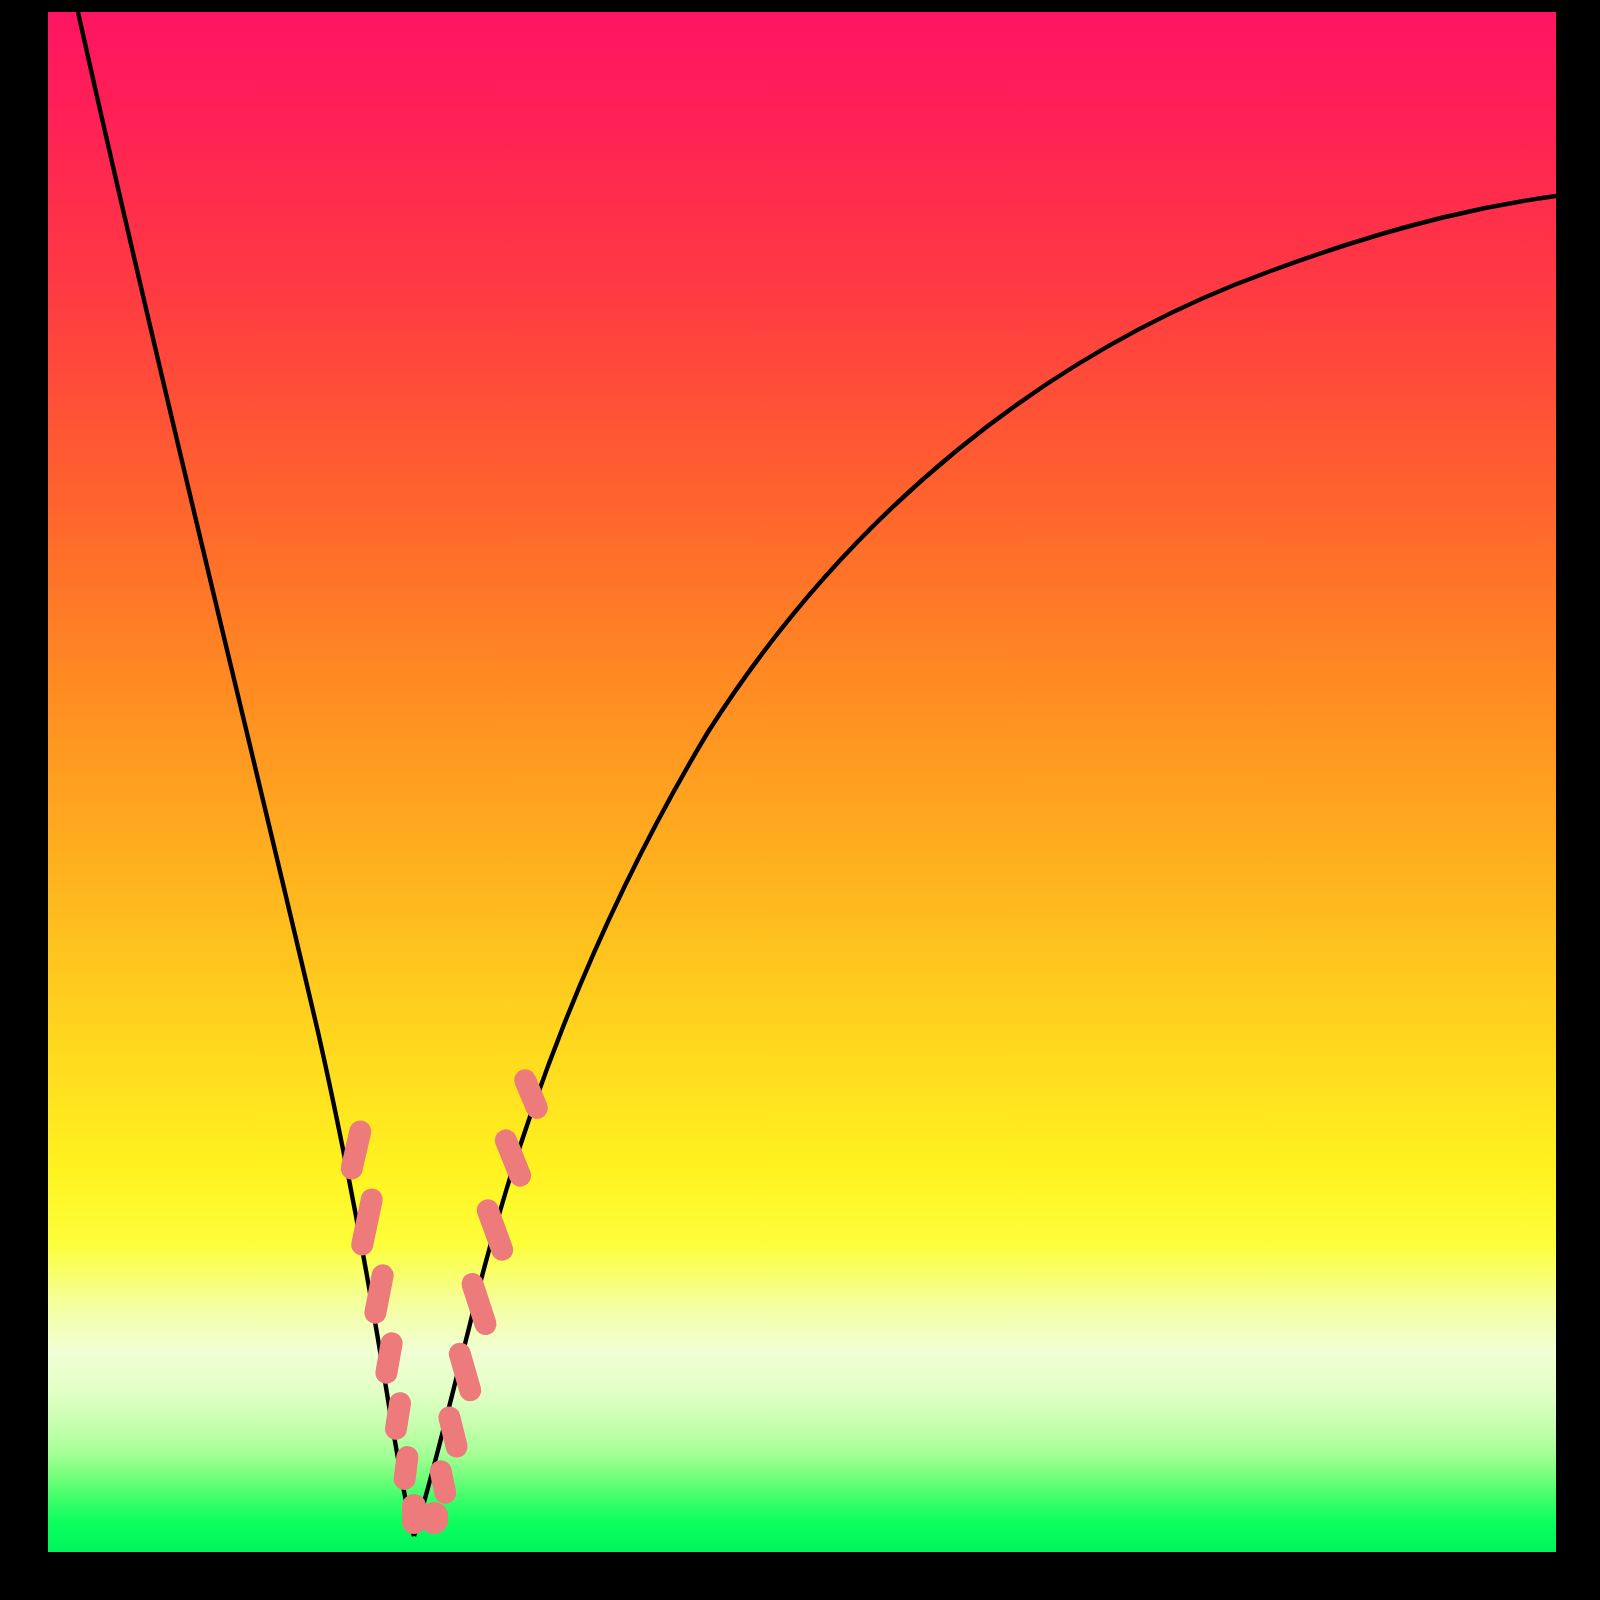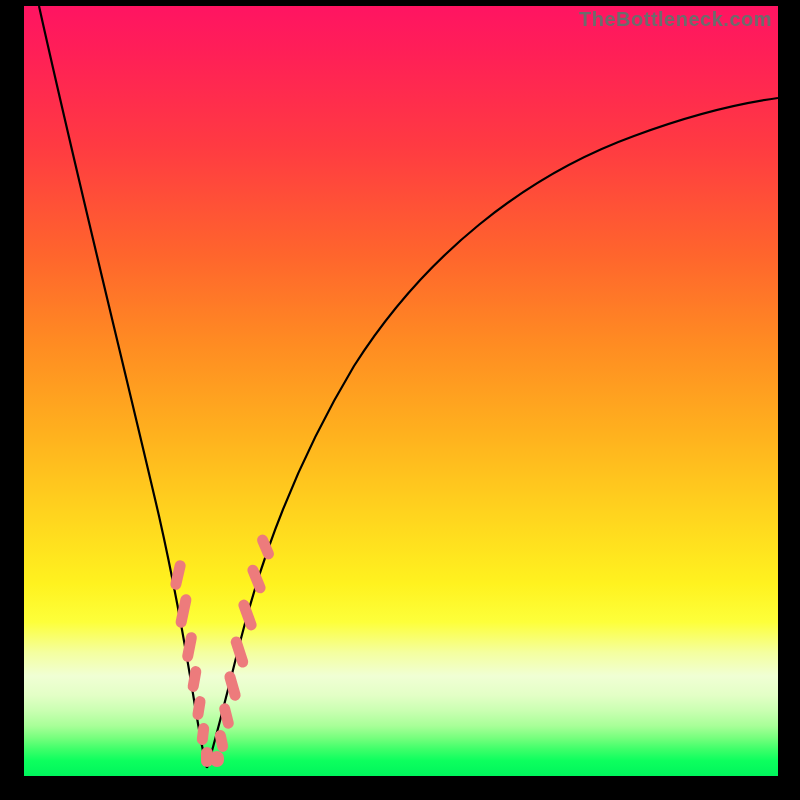--- a/index.html
+++ b/index.html
@@ -78,21 +78,20 @@
     stroke: none;
   }
 </style>
 </head>
 <body>
 
 <div class="frame">
   <div class="plot">
     <div class="gradient"></div>
 
-    <div class="watermark">TheBottleneck.com</div>
 
     <svg class="curves" viewBox="0 0 754 770" preserveAspectRatio="none">
 
       <path class="curve" d="M 15 0
                C 55 180, 100 360, 135 510
                C 152 585, 163 650, 171 700
                C 176 730, 180 752, 183 762
                "></path>
 
       <path class="curve" d="M 183 762

